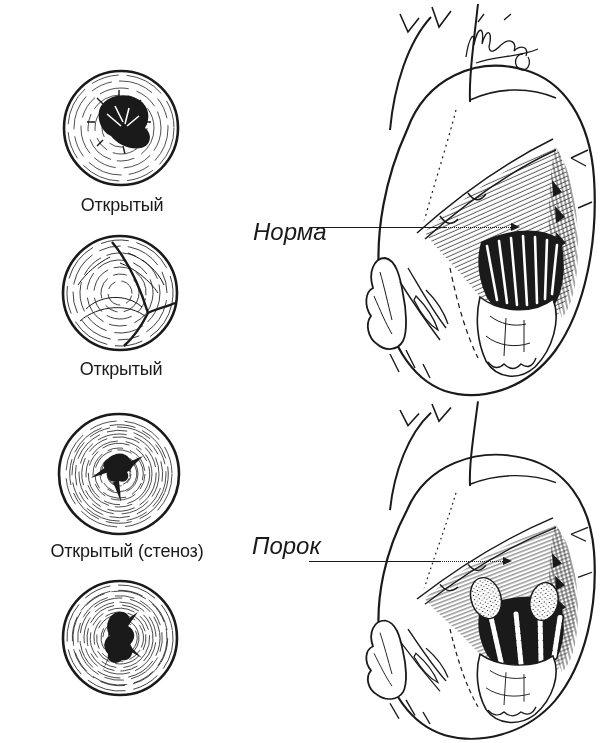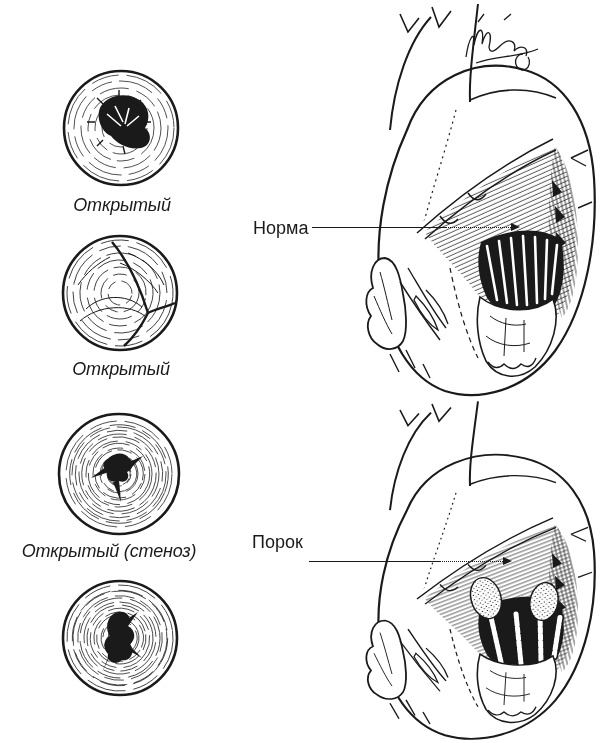--- a/index.html
+++ b/index.html
@@ -2,22 +2,22 @@
 <html><head>
 <meta charset="utf-8">
 <style>
   html,body{margin:0;padding:0;background:#ffffff;}
   .canvas{
     position:relative;width:608px;height:743px;background:#ffffff;
     font-family:"Liberation Sans","DejaVu Sans",sans-serif;color:#1a1a1a;
     overflow:hidden;
   }
   .abs{position:absolute;}
-  .vlabel{font-size:18px;font-weight:500;text-align:center;letter-spacing:-0.2px;white-space:nowrap;font-style:italic;}
-  .plabel{font-size:18px;font-weight:500;white-space:nowrap;}
+  .vlabel{font-size:18px;font-weight:500;text-align:center;letter-spacing:-0.2px;white-space:nowrap;}
+  .plabel{font-size:24px;font-weight:500;white-space:nowrap;font-style:italic;}
   .leader{height:0;border-top:1.6px solid #1a1a1a;}
   .leader.dotted{border-top-style:dotted;}
   .leader-arrow{width:0;height:0;border-top:4.5px solid transparent;border-bottom:4.5px solid transparent;border-left:9px solid #1a1a1a;}
   svg{display:block;}
 </style>
 </head>
 <body>
 
 <div class="canvas">
 
@@ -126,21 +126,21 @@
   </svg>
   <div class="abs vlabel" style="left:41px;top:359px;width:160px">Открытый</div>
 
   <svg class="abs" style="left:53px;top:408px" width="132" height="132" viewBox="0 0 132 132">
     <circle cx="66" cy="66" r="60" fill="#ffffff" stroke="#1a1a1a" stroke-width="2.6"></circle>
     <use href="#swirl" transform="translate(66,66)"></use>
     <use href="#swirl" transform="translate(66,66) rotate(22) scale(0.93)"></use>
     <path d="M56,50 C62,44 72,44 76,50 C82,54 80,62 74,64 C78,70 72,76 66,73 C58,76 52,70 54,63 C48,58 50,53 56,50 Z" fill="#1a1a1a"></path>
     <path d="M74,64 L94,84 L78,68 Z M66,72 L68,94 L60,74 Z M56,64 L38,70 L54,58 Z M76,54 L90,48 L78,60 Z" fill="#1a1a1a"></path>
   </svg>
-  <div class="abs vlabel" style="left:9px;top:541px;width:200px">Открытый (стеноз)</div>
+  <div class="abs vlabel" style="left:27px;top:541px;width:200px">Открытый (стеноз)</div>
 
   <svg class="abs" style="left:56px;top:574px" width="128" height="128" viewBox="0 0 128 128">
     <circle cx="64" cy="64" r="57" fill="#ffffff" stroke="#1a1a1a" stroke-width="2.6"></circle>
     <use href="#swirl" transform="translate(64,64) rotate(-8)"></use>
     <use href="#swirl" transform="translate(64,64) rotate(31) scale(0.9)"></use>
     <path d="M62,38 C72,36 76,44 72,52 C80,56 80,66 74,70 C80,78 74,88 66,86 C60,92 50,88 52,80 C46,74 48,64 54,62 C48,54 52,40 62,38 Z" fill="#1a1a1a"></path>
     <path d="M72,70 L86,84 L72,76 Z M54,82 L46,98 L52,84 Z M70,46 L82,38 L72,52 Z" fill="#1a1a1a"></path>
   </svg>
 
   <svg class="abs" style="left:328px;top:0" width="280" height="400" viewBox="0 0 280 400">

